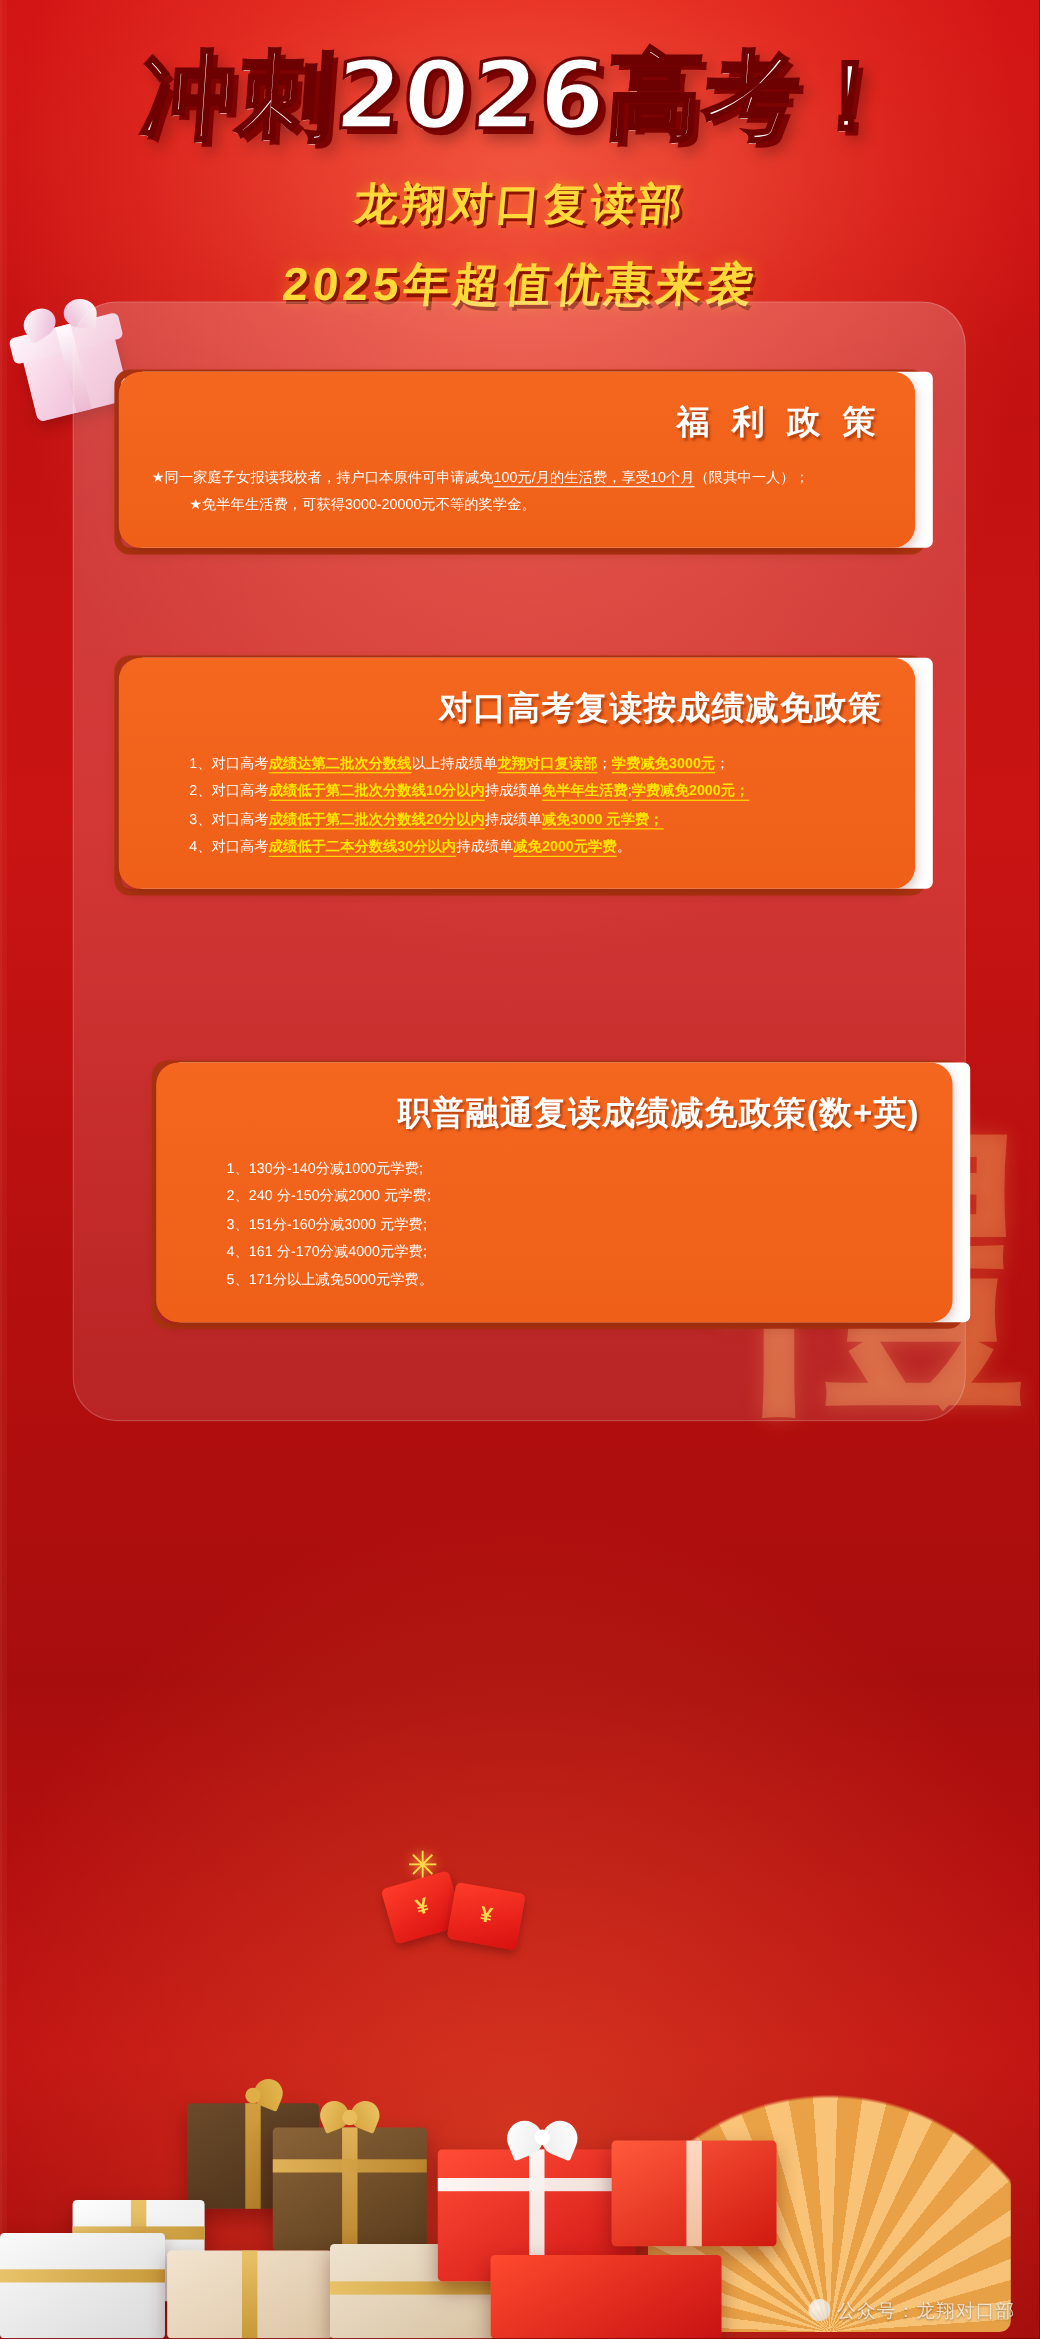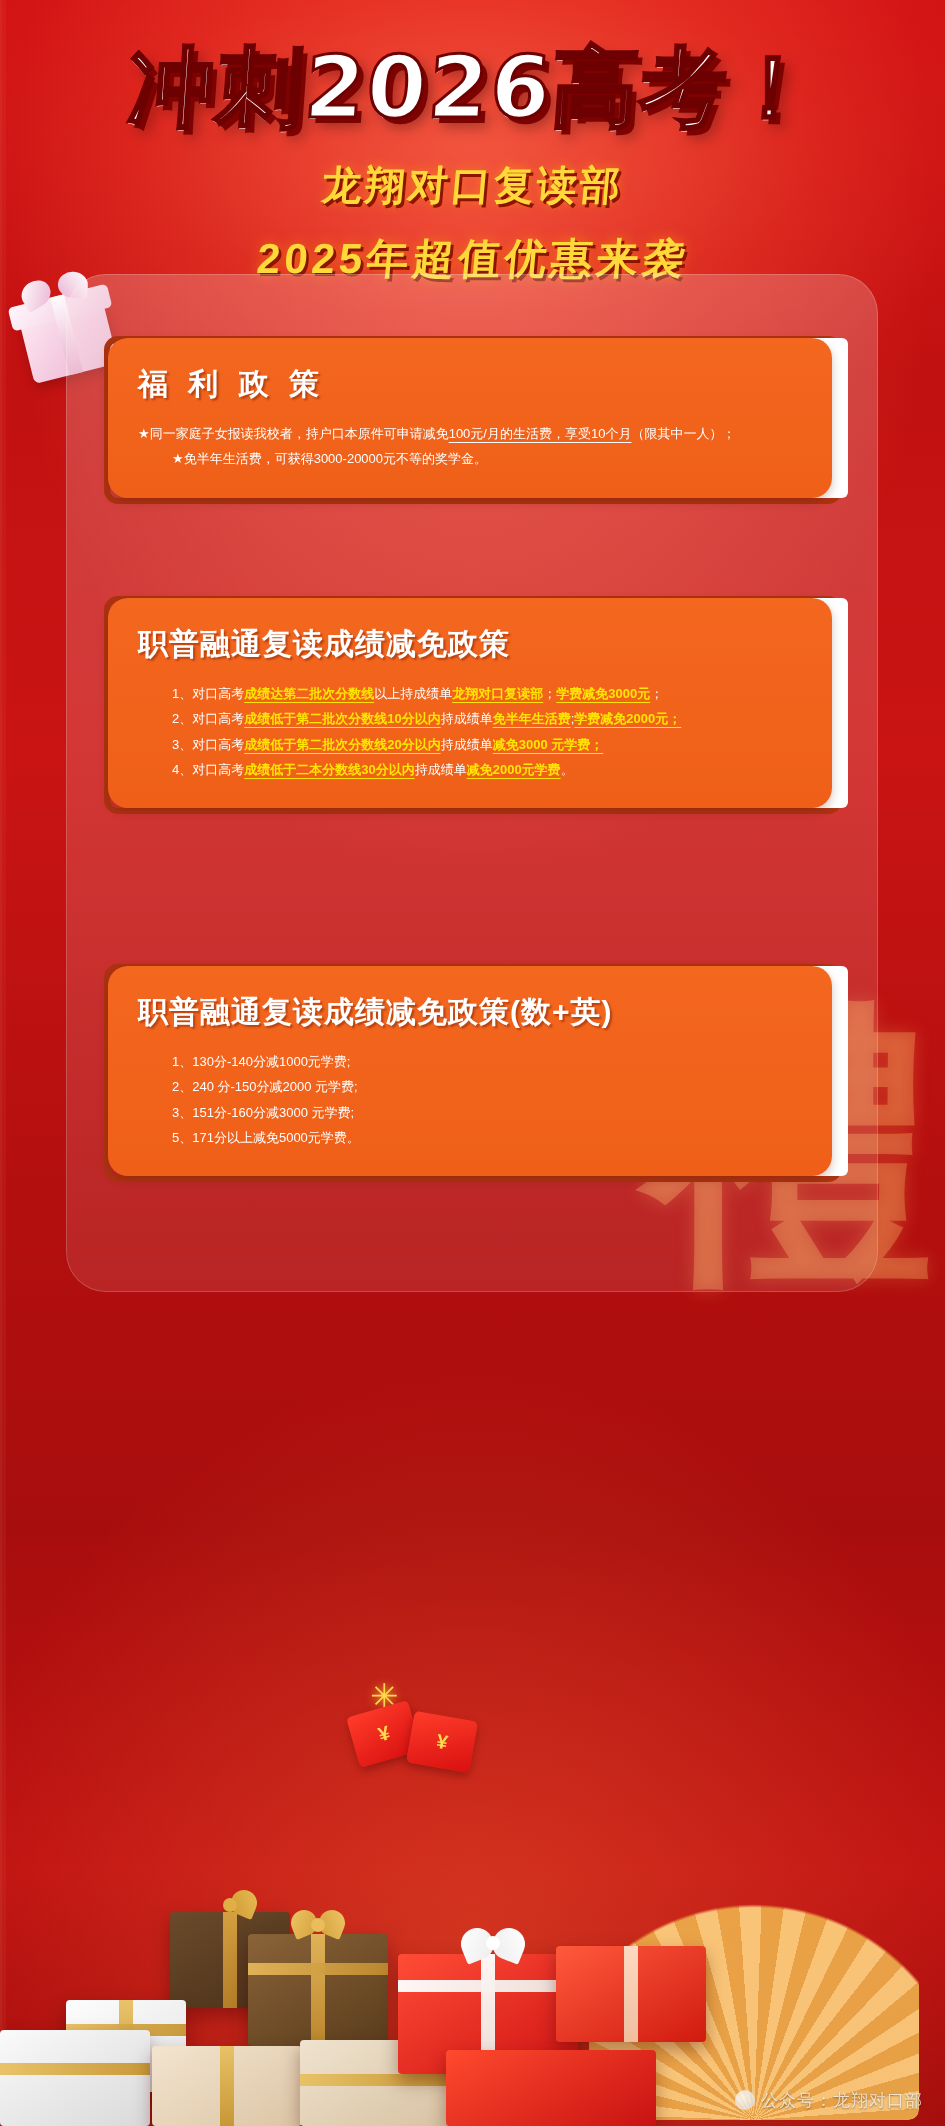--- a/index.html
+++ b/index.html
@@ -133,21 +133,21 @@
   .card-orange {
     position: relative;
     margin: -18px 16px 16px -16px;
     background: linear-gradient(180deg, #f4671f 0%, #ef5f18 100%);
     border-radius: 20px;
     padding: 22px 30px 26px 30px;
     color: #fff;
     box-shadow: 0 4px 10px rgba(90,20,0,0.25);
   }
   .card-title {
-    text-align: left;
+    text-align: right;
     font-size: 30px;
     font-weight: 800;
     color: #ffffff;
     letter-spacing: 6px;
     margin: 4px 0 16px 0;
     text-shadow: 2px 2px 2px rgba(120,30,0,0.5);
   }
   .card-title.tight { letter-spacing: 1px; }
   .line {
     font-size: 13px;
@@ -321,46 +321,47 @@
             </div>
           </div>
         </div>
       </div>
     </div>
 
     <div class="card-wrap" style="top: 322px;">
       <div class="card-frame">
         <div class="card-white">
           <div class="card-orange">
-            <div class="card-title tight">职普融通复读成绩减免政策</div>
+            <div class="card-title tight">对口高考复读按成绩减免政策</div>
             <div class="line indent">
               1、对口高考<span class="hl u">成绩达第二批次分数线</span>以上持成绩单<span class="hl u">龙翔对口复读部</span>；<span class="hl u">学费减免3000元</span>；
             </div>
             <div class="line indent">
               2、对口高考<span class="hl u">成绩低于第二批次分数线10分以内</span>持成绩单<span class="hl u">免半年生活费</span>;<span class="hl u">学费减免2000元；</span>
             </div>
             <div class="line indent">
               3、对口高考<span class="hl u">成绩低于第二批次分数线20分以内</span>持成绩单<span class="hl u">减免3000 元学费；</span>
             </div>
             <div class="line indent">
               4、对口高考<span class="hl u">成绩低于二本分数线30分以内</span>持成绩单<span class="hl u">减免2000元学费</span>。
             </div>
           </div>
         </div>
       </div>
     </div>
 
-    <div class="card-wrap" style="top: 690px;">
+    <div class="card-wrap" style="top: 690px; margin-left: 34px;">
       <div class="card-frame">
         <div class="card-white">
           <div class="card-orange">
             <div class="card-title tight">职普融通复读成绩减免政策(数+英)</div>
             <div class="line indent">1、130分-140分减1000元学费;</div>
             <div class="line indent">2、240 分-150分减2000 元学费;</div>
             <div class="line indent">3、151分-160分减3000 元学费;</div>
+            <div class="line indent">4、161 分-170分减4000元学费;</div>
             <div class="line indent">5、171分以上减免5000元学费。</div>
           </div>
         </div>
       </div>
     </div>
 
   </div>
 
   <div class="envelopes">
     <div class="sparkle">✳</div>

